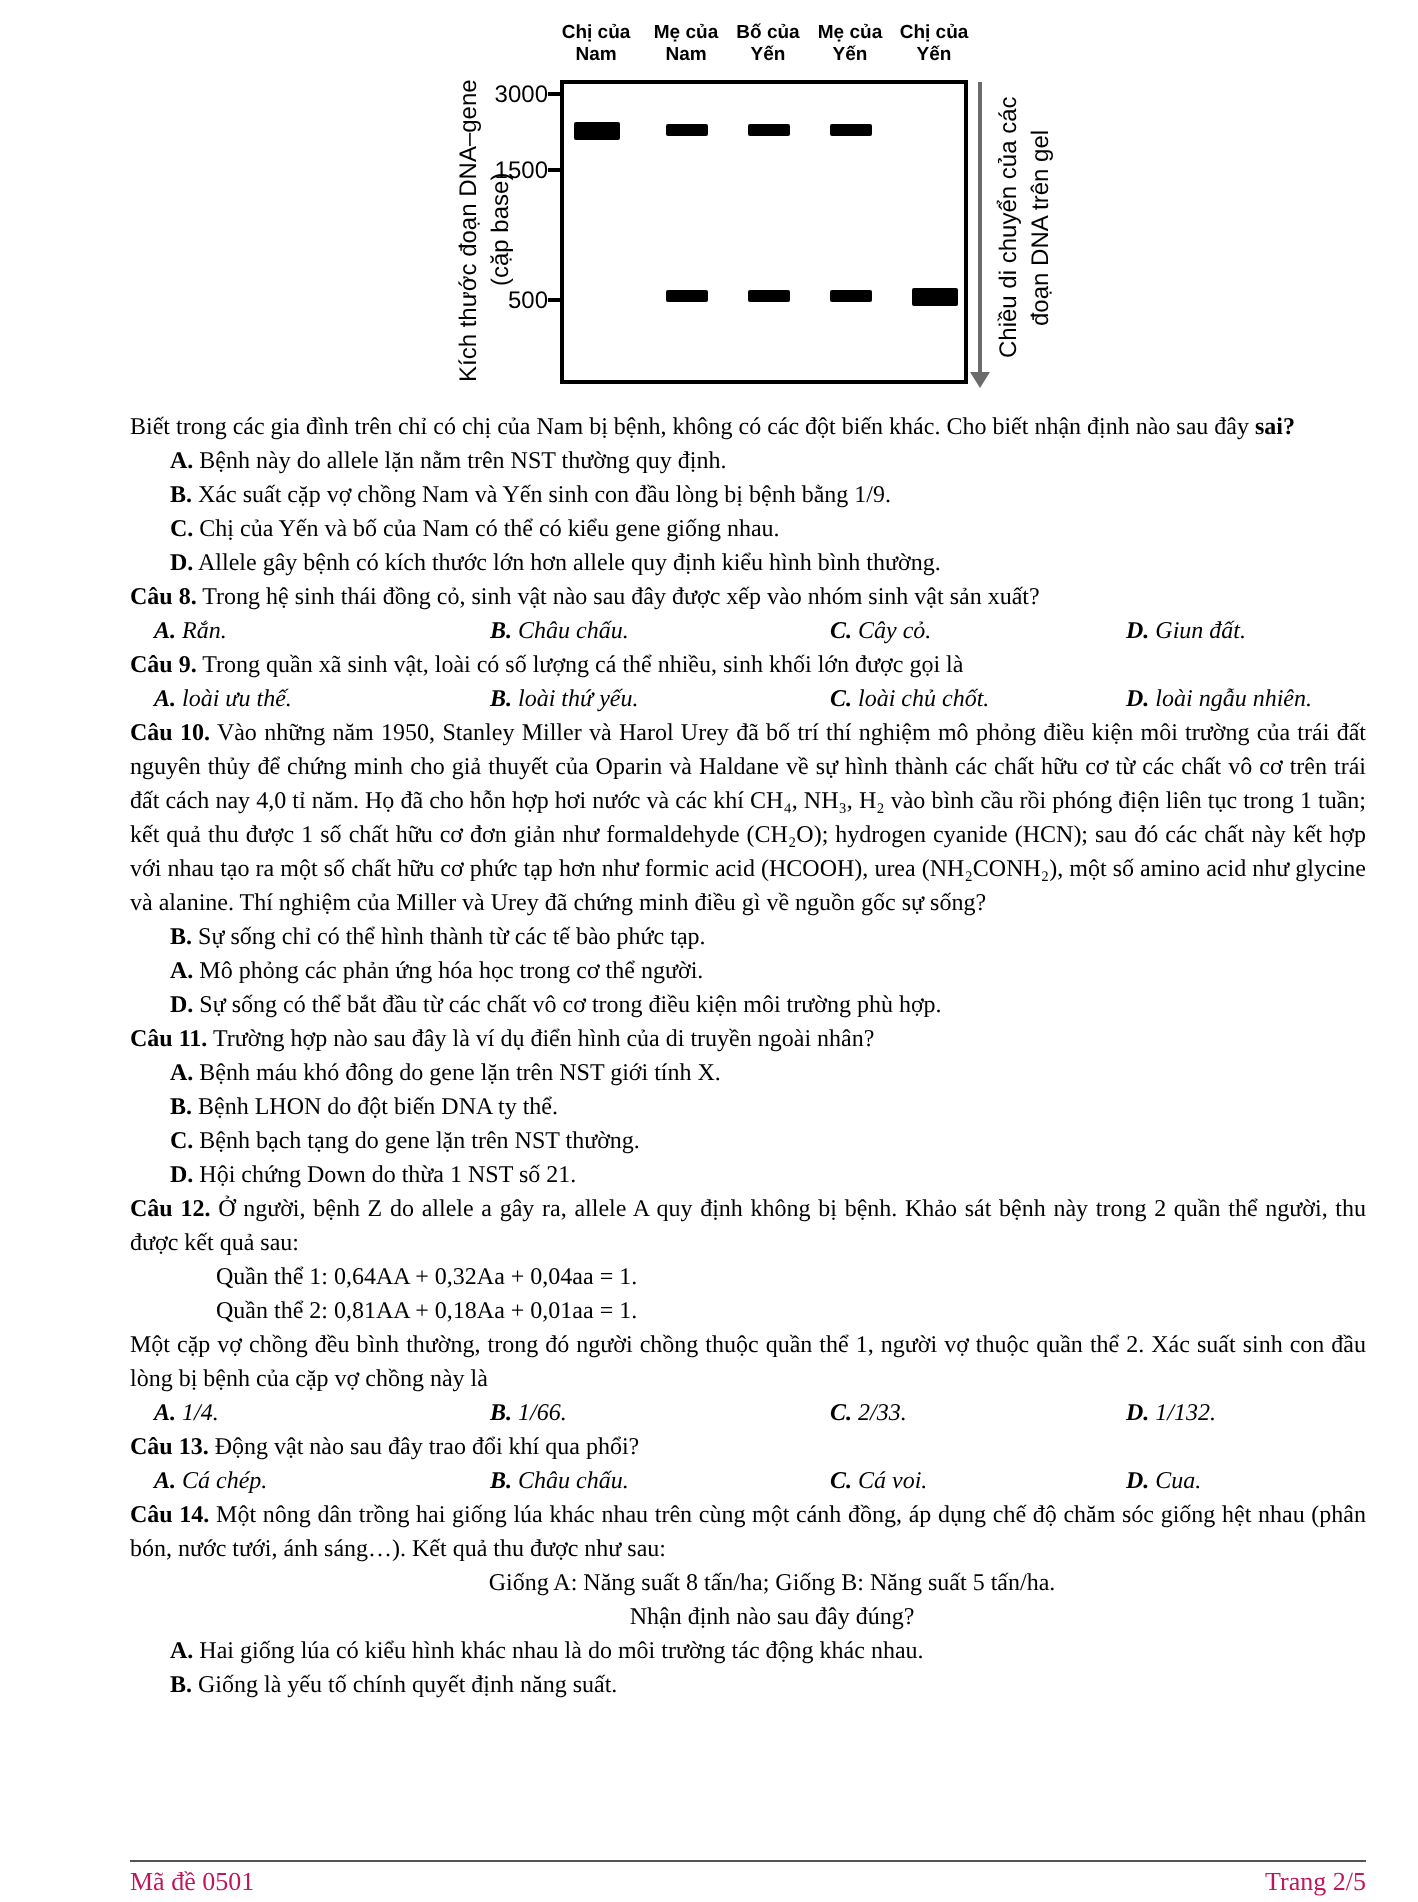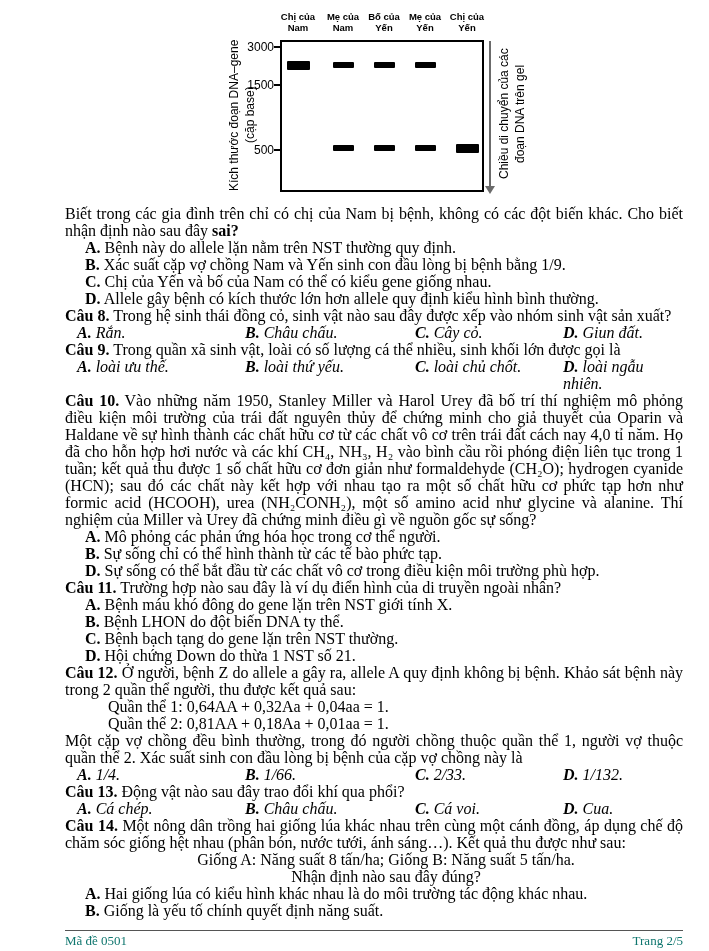--- a/index.html
+++ b/index.html
@@ -23,33 +23,33 @@
           text-align:center;font-size:12px;color:#000;}
   .vlabel div{line-height:16px;}
   .vlabel-left{left:226px;top:34px;height:162px;}
   .vlabel-right{left:496px;top:34px;height:160px;}
   .arrow-line{position:absolute;left:489px;top:41px;width:2px;height:146px;background:#6b6b6b;}
   .arrow-head{position:absolute;left:485px;top:186px;width:0;height:0;
               border-left:5px solid transparent;border-right:5px solid transparent;
               border-top:8px solid #6b6b6b;}
 
   
-  .content{margin:3px 26px 0 65px;font-size:16px;line-height:17px;text-align:justify;}
+  .content{margin:3px 26px 0 65px;font-size:12px;line-height:17px;text-align:justify;}
   .content p{margin:0;padding:0;}
   p.opt{padding-left:20px;text-align:left;}
   p.eq{margin-left:43px !important;text-align:left;}
   p.plain{text-align:center;margin-left:24px;}
   .row4{display:grid;grid-template-columns:180px 170px 148px 1fr;text-align:left;font-style:italic;}
   .row4 .cell:first-child{padding-left:12px;}
   b{font-weight:700;}
 
   
   .footer{position:absolute;left:65px;top:930px;width:618px;border-top:1px solid #555;
           display:flex;justify-content:space-between;font-size:13px;line-height:17px;
-          color:#0f766e;padding-top:1px;}
+          color:#be185d;padding-top:1px;}
 </style>
 </head>
 <body>
 
 <div id="page">
 
   <div class="diagram">
     <div class="vlabel vlabel-left">
       <div>Kích thước đoạn DNA–gene</div>
       <div>(cặp base)</div>
@@ -119,22 +119,22 @@
 
     <p><b>Câu 9.</b> <span>Trong quần xã sinh vật, loài có số lượng cá thể nhiều, sinh khối lớn được gọi là</span></p>
     <div class="row4">
       <span class="cell"><b>A.</b> <span>loài ưu thế.</span></span>
       <span class="cell"><b>B.</b> <span>loài thứ yếu.</span></span>
       <span class="cell"><b>C.</b> <span>loài chủ chốt.</span></span>
       <span class="cell"><b>D.</b> <span>loài ngẫu nhiên.</span></span>
     </div>
 
     <p><b>Câu 10.</b> <span>Vào những năm 1950, Stanley Miller và Harol Urey đã bố trí thí nghiệm mô phỏng điều kiện môi trường của trái đất nguyên thủy để chứng minh cho giả thuyết của Oparin và Haldane về sự hình thành các chất hữu cơ từ các chất vô cơ trên trái đất cách nay 4,0 tỉ năm. Họ đã cho hỗn hợp hơi nước và các khí CH₄, NH₃, H₂ vào bình cầu rồi phóng điện liên tục trong 1 tuần; kết quả thu được 1 số chất hữu cơ đơn giản như formaldehyde (CH₂O); hydrogen cyanide (HCN); sau đó các chất này kết hợp với nhau tạo ra một số chất hữu cơ phức tạp hơn như formic acid (HCOOH), urea (NH₂CONH₂), một số amino acid như glycine và alanine. Thí nghiệm của Miller và Urey đã chứng minh điều gì về nguồn gốc sự sống?</span></p>
+    <p class="opt"><b>B.</b> <span>Sự sống chỉ có thể hình thành từ các tế bào phức tạp.</span></p>
     <p class="opt"><b>A.</b> <span>Mô phỏng các phản ứng hóa học trong cơ thể người.</span></p>
-    <p class="opt"><b>B.</b> <span>Sự sống chỉ có thể hình thành từ các tế bào phức tạp.</span></p>
     <p class="opt"><b>D.</b> <span>Sự sống có thể bắt đầu từ các chất vô cơ trong điều kiện môi trường phù hợp.</span></p>
 
     <p><b>Câu 11.</b> <span>Trường hợp nào sau đây là ví dụ điển hình của di truyền ngoài nhân?</span></p>
     <p class="opt"><b>A.</b> <span>Bệnh máu khó đông do gene lặn trên NST giới tính X.</span></p>
     <p class="opt"><b>B.</b> <span>Bệnh LHON do đột biến DNA ty thể.</span></p>
     <p class="opt"><b>C.</b> <span>Bệnh bạch tạng do gene lặn trên NST thường.</span></p>
     <p class="opt"><b>D.</b> <span>Hội chứng Down do thừa 1 NST số 21.</span></p>
 
     <p><b>Câu 12.</b> <span>Ở người, bệnh Z do allele a gây ra, allele A quy định không bị bệnh. Khảo sát bệnh này trong 2 quần thể người, thu được kết quả sau:</span></p>
     <p class="eq">Quần thể 1: 0,64AA + 0,32Aa + 0,04aa = 1.</p>

